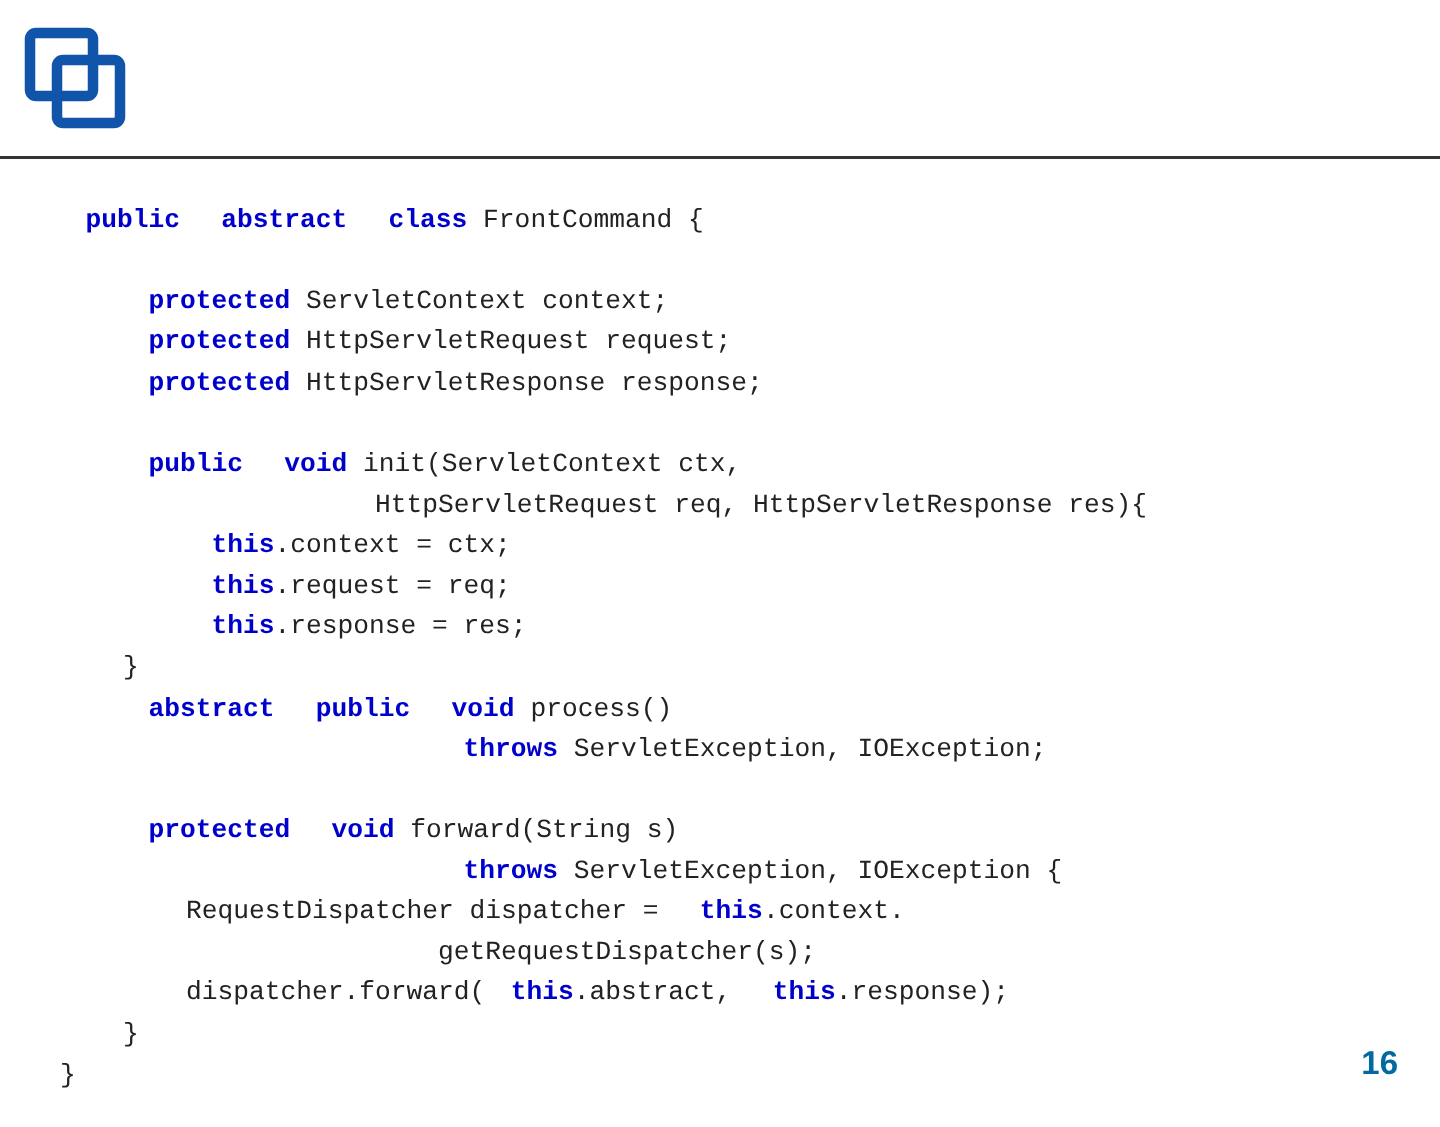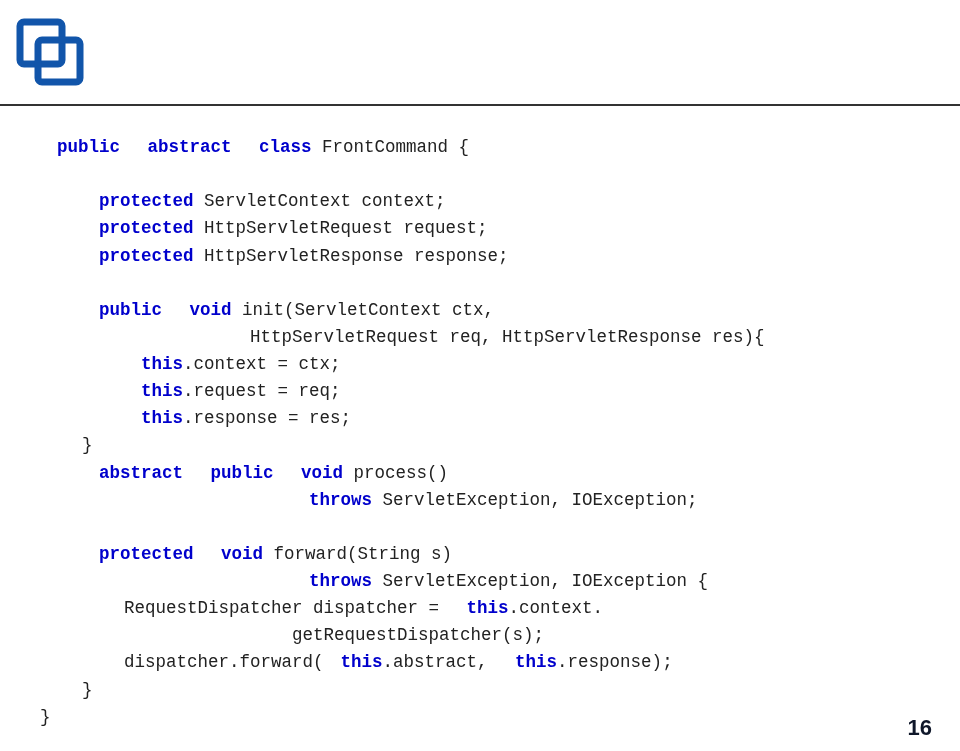--- a/index.html
+++ b/index.html
@@ -51,25 +51,25 @@
       font-weight: bold;
       margin-left: 17px;
     }
 
     .plain {
       color: #222222;
     }
 
     .page-number {
       position: absolute;
-      bottom: 10px;
+      bottom: 29px;
       right: 28px;
       font-size: 22px;
       font-weight: bold;
-      color: #0f172a;
+      color: #0369a1;
       font-family: Arial, Helvetica, sans-serif;
     }
 
     pre {
       white-space: pre;
       font-family: 'Courier New', Courier, monospace;
       font-size: 17.5px;
       line-height: 1.55;
     }
   </style>

